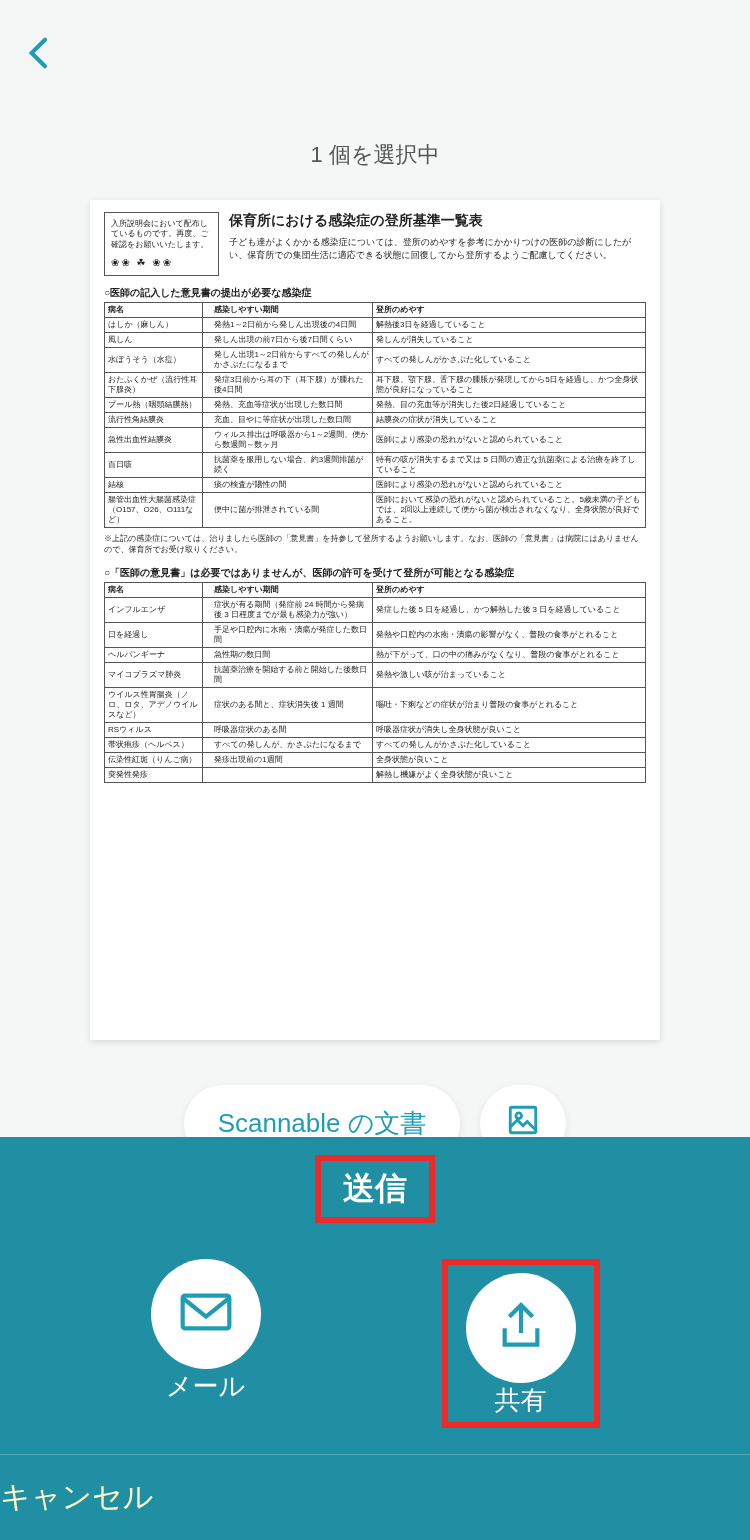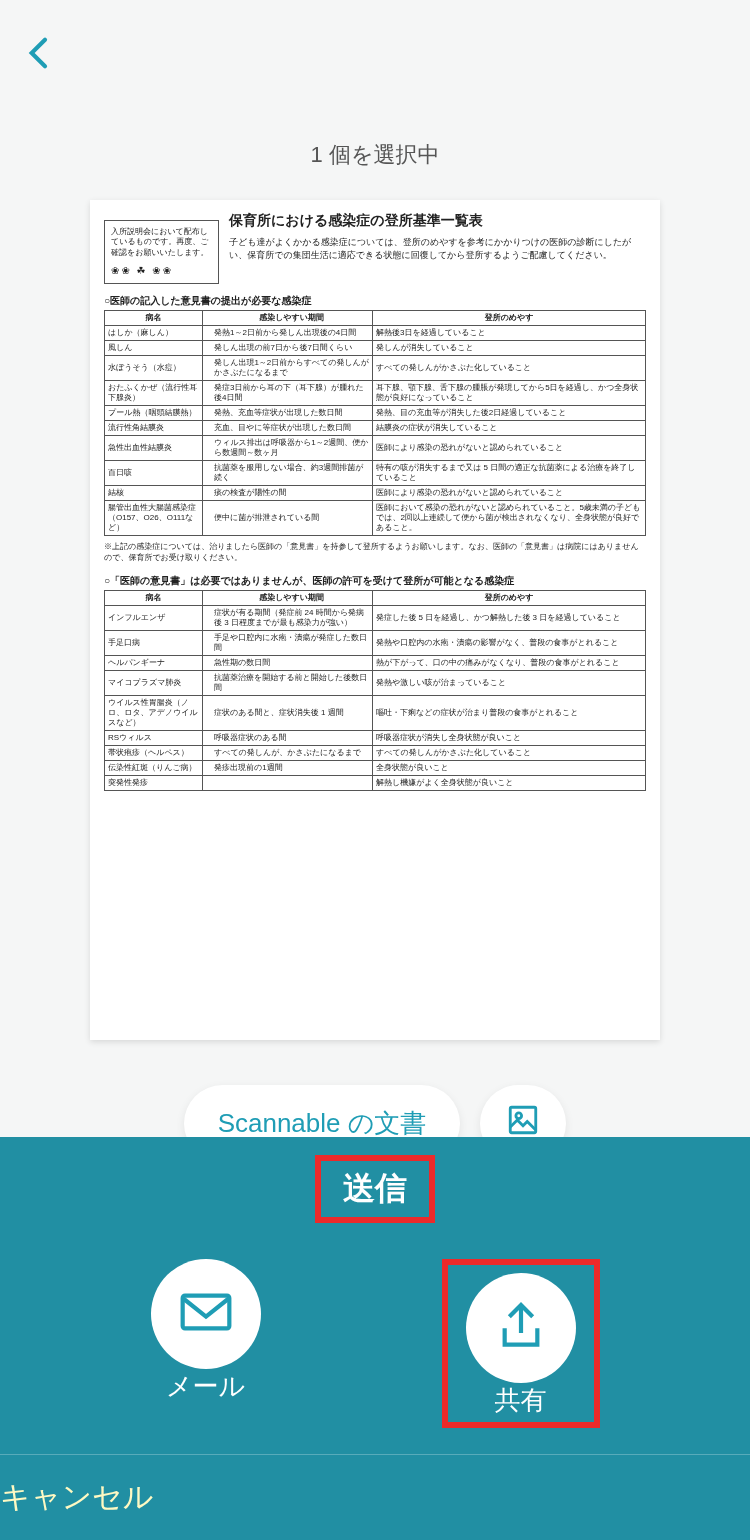--- a/index.html
+++ b/index.html
@@ -3,29 +3,29 @@
 <meta charset="utf-8">
 <style>
   * { box-sizing: border-box; margin: 0; padding: 0; }
   html, body { width: 750px; height: 1540px; font-family: -apple-system, "Hiragino Sans", sans-serif; background: #f5f6f6; overflow: hidden; }
   .top-bar { height: 110px; display: flex; align-items: center; padding-left: 20px; }
   .back-chevron { width: 40px; height: 40px; }
   .title-row { text-align: center; font-size: 22px; color: #555; padding: 30px 0 30px; }
   .doc-wrap { display: flex; justify-content: center; }
   .doc-page { width: 570px; height: 840px; background: #fff; box-shadow: 0 2px 6px rgba(0,0,0,.12); padding: 12px 14px; font-size: 9px; color: #222; }
   .doc-hdr { display: flex; gap: 10px; }
-  .doc-hdr .notice { border: 1px solid #555; padding: 6px; font-size: 8px; line-height: 1.3; width: 115px; position: relative; margin-top: 8px; }
+  .doc-hdr .notice { border: 1px solid #555; padding: 6px; font-size: 8px; line-height: 1.3; width: 115px; position: relative; }
   .doc-hdr .notice .deco { margin-top: 6px; font-size: 10px; letter-spacing: 2px; }
   .doc-hdr .main { flex: 1; }
   .doc-hdr .main .big { font-weight: bold; font-size: 14px; margin-bottom: 6px; }
   .doc-hdr .main .sub { font-size: 9px; line-height: 1.4; }
   .sec-head { font-size: 10px; font-weight: bold; margin-top: 10px; margin-bottom: 2px; }
   table.dis { width: 100%; border-collapse: collapse; font-size: 8px; }
   table.dis th, table.dis td { border: 1px solid #555; padding: 2px 3px; vertical-align: middle; line-height: 1.25; }
-  table.dis th { text-align: center; font-weight: bold; background: #fff; }
+  table.dis th { text-align: left; font-weight: bold; background: #fff; }
   table.dis .c1 { width: 98px; }
   table.dis .c2 { width: 170px; padding-left: 11px; }
   .note { font-size: 8px; margin-top: 6px; line-height: 1.35; }
   .chip-row { display: flex; justify-content: center; gap: 20px; margin-top: 45px; }
   .chip { background: #fff; border-radius: 40px; padding: 18px 34px; font-size: 26px; color: #1f9db5; box-shadow: 0 3px 10px rgba(0,0,0,.08); display: flex; align-items: center; justify-content: center; }
   .chip.square { padding: 18px 26px; }
   .chip.square svg { width: 34px; height: 34px; }
   .bottom-panel { position: absolute; left: 0; bottom: 0; width: 750px; background: #218fa3; }
   .send-row { text-align: center; padding-top: 18px; }
   .send-btn { display: inline-block; font-size: 32px; font-weight: bold; color: #fff; border: 6px solid #ec2a2a; padding: 6px 22px; }
@@ -136,21 +136,21 @@
         <th>登所のめやす</th>
       </tr>
         </thead>
       <tbody id="tb2">
           <tr>
             <td class="c1">インフルエンザ</td>
             <td class="c2">症状が有る期間（発症前 24 時間から発病後 3 日程度までが最も感染力が強い）</td>
             <td>発症した後 5 日を経過し、かつ解熱した後 3 日を経過していること</td>
           </tr>
           <tr>
-            <td class="c1">手足口病</td>
+            <td class="c1">日を経過し</td>
             <td class="c2">手足や口腔内に水疱・潰瘍が発症した数日間</td>
             <td>発熱や口腔内の水疱・潰瘍の影響がなく、普段の食事がとれること</td>
           </tr>
           <tr>
             <td class="c1">ヘルパンギーナ</td>
             <td class="c2">急性期の数日間</td>
             <td>熱が下がって、口の中の痛みがなくなり、普段の食事がとれること</td>
           </tr>
           <tr>
             <td class="c1">マイコプラズマ肺炎</td>

